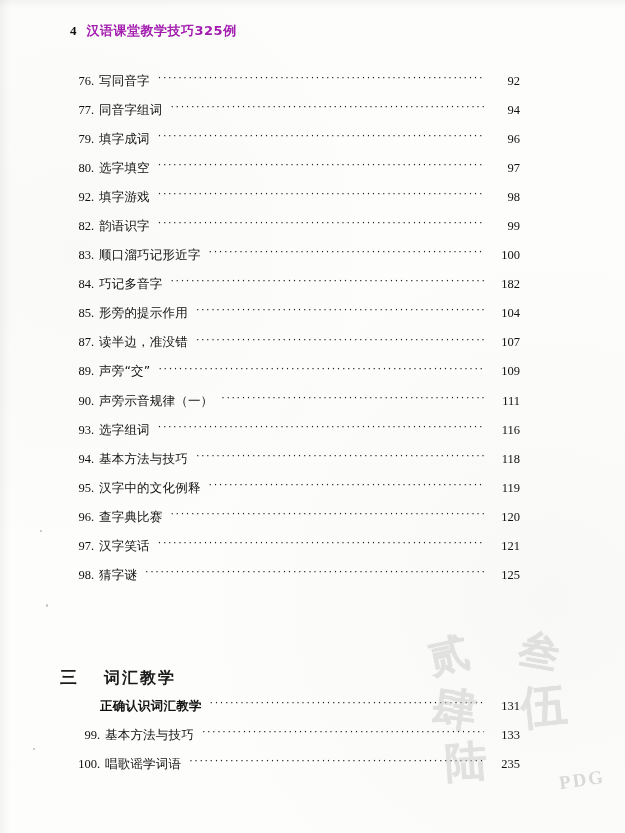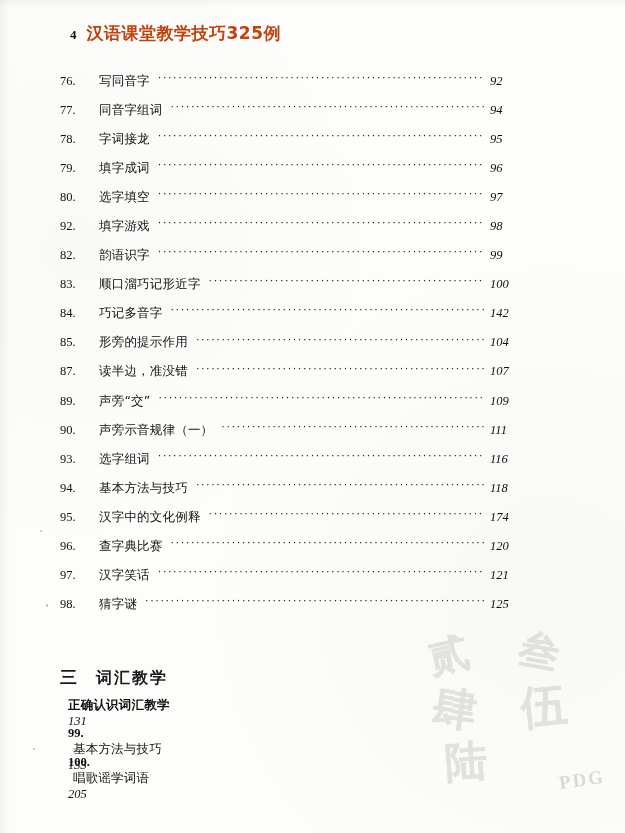--- a/index.html
+++ b/index.html
@@ -40,41 +40,41 @@
   }
   .header .pageno {
     font-family: "Liberation Serif", "DejaVu Serif", serif;
     font-weight: bold;
     font-size: 13px;
     color: #111;
   }
   .header .booktitle {
     font-family: "DejaVu Sans", "Liberation Sans", sans-serif;
     font-weight: bold;
-    font-size: 17px;
+    font-size: 13px;
     letter-spacing: 0.5px;
-    color: #c2410c;
+    color: #a21caf;
   }
 
   .toc {
     position: absolute;
     top: 72px;
     left: 60px;
     width: 460px;
   }
   .toc-row {
     display: flex;
     align-items: baseline;
     height: 29.1px;
     font-size: 12.5px;
     color: #111;
   }
   .toc-row .num {
     width: 34px;
-    text-align: left;
+    text-align: right;
     font-family: "Liberation Serif", "DejaVu Serif", serif;
     font-size: 12.5px;
     flex: 0 0 auto;
   }
   .toc-row .label {
     flex: 0 0 auto;
     padding-left: 5px;
     white-space: nowrap;
     font-size: 12.5px;
     letter-spacing: 0.2px;
@@ -92,63 +92,61 @@
     left: 0;
     bottom: 0.07em;
     white-space: nowrap;
     letter-spacing: 1.6px;
     font-size: 11px;
     color: #222;
   }
   .toc-row .pg {
     flex: 0 0 auto;
     width: 30px;
-    text-align: left;
+    text-align: right;
     font-family: "Liberation Serif", "DejaVu Serif", serif;
     font-size: 12.5px;
-    font-style: italic;
   }
 
   
   .section-head {
     position: absolute;
     left: 60px;
     top: 666px;
     display: flex;
     align-items: baseline;
     gap: 18px;
   }
   .section-head .sec-num {
     font-size: 17px;
     font-weight: bold;
     letter-spacing: 1px;
   }
   .section-head .sec-title {
     font-size: 16px;
     font-weight: bold;
     letter-spacing: 2px;
+    margin-left: 8px;
   }
 
   .toc2 {
     position: absolute;
     top: 697px;
     left: 60px;
     width: 460px;
   }
   .toc2 .toc-row.sub {
     height: 29.1px;
-    flex-direction: column;
   }
   .toc2 .toc-row .label.bold {
     font-weight: bold;
     padding-left: 0;
   }
   .toc2 .toc-row .num.wide {
     width: 40px;
-    font-weight: bold;
   }
 
   
   .watermark {
     position: absolute;
     right: 12px;
     bottom: 34px;
     width: 190px;
     height: 175px;
     pointer-events: none;
@@ -213,26 +211,20 @@
       <span class="leader"></span>
       <span class="pg">92</span>
     </div>
     <div class="toc-row">
       <span class="num">77.</span>
       <span class="label">同音字组词</span>
       <span class="leader"></span>
       <span class="pg">94</span>
     </div>
     <div class="toc-row">
-      <span class="num">78.</span>
-      <span class="label">字词接龙</span>
-      <span class="leader"></span>
-      <span class="pg">95</span>
-    </div>
-    <div class="toc-row">
       <span class="num">79.</span>
       <span class="label">填字成词</span>
       <span class="leader"></span>
       <span class="pg">96</span>
     </div>
     <div class="toc-row">
       <span class="num">80.</span>
       <span class="label">选字填空</span>
       <span class="leader"></span>
       <span class="pg">97</span>
@@ -252,21 +244,21 @@
     <div class="toc-row">
       <span class="num">83.</span>
       <span class="label">顺口溜巧记形近字</span>
       <span class="leader"></span>
       <span class="pg">100</span>
     </div>
     <div class="toc-row">
       <span class="num">84.</span>
       <span class="label">巧记多音字</span>
       <span class="leader"></span>
-      <span class="pg">142</span>
+      <span class="pg">182</span>
     </div>
     <div class="toc-row">
       <span class="num">85.</span>
       <span class="label">形旁的提示作用</span>
       <span class="leader"></span>
       <span class="pg">104</span>
     </div>
     <div class="toc-row">
       <span class="num">87.</span>
       <span class="label">读半边，准没错</span>
@@ -294,21 +286,21 @@
     <div class="toc-row">
       <span class="num">94.</span>
       <span class="label">基本方法与技巧</span>
       <span class="leader"></span>
       <span class="pg">118</span>
     </div>
     <div class="toc-row">
       <span class="num">95.</span>
       <span class="label">汉字中的文化例释</span>
       <span class="leader"></span>
-      <span class="pg">174</span>
+      <span class="pg">119</span>
     </div>
     <div class="toc-row">
       <span class="num">96.</span>
       <span class="label">查字典比赛</span>
       <span class="leader"></span>
       <span class="pg">120</span>
     </div>
     <div class="toc-row">
       <span class="num">97.</span>
       <span class="label">汉字笑话</span>
@@ -338,21 +330,21 @@
     <div class="toc-row sub">
       <span class="num wide">99.</span>
       <span class="label">基本方法与技巧</span>
       <span class="leader"></span>
       <span class="pg">133</span>
     </div>
     <div class="toc-row sub">
       <span class="num wide">100.</span>
       <span class="label">唱歌谣学词语</span>
       <span class="leader"></span>
-      <span class="pg">205</span>
+      <span class="pg">235</span>
     </div>
   </div>
 
   <div class="watermark">
     <span class="wm-char" style="left:6px; top:4px; font-size:40px; transform:rotate(-12deg);">贰</span>
     <span class="wm-char" style="left:96px; top:0px; font-size:40px; transform:rotate(10deg);">叁</span>
     <span class="wm-char" style="left:10px; top:56px; font-size:44px; transform:rotate(8deg);">肆</span>
     <span class="wm-char" style="left:98px; top:52px; font-size:46px; transform:rotate(-6deg);">伍</span>
     <span class="wm-char" style="left:22px; top:110px; font-size:42px; transform:rotate(-4deg);">陆</span>
     <span class="wm-pdg">PDG</span>

